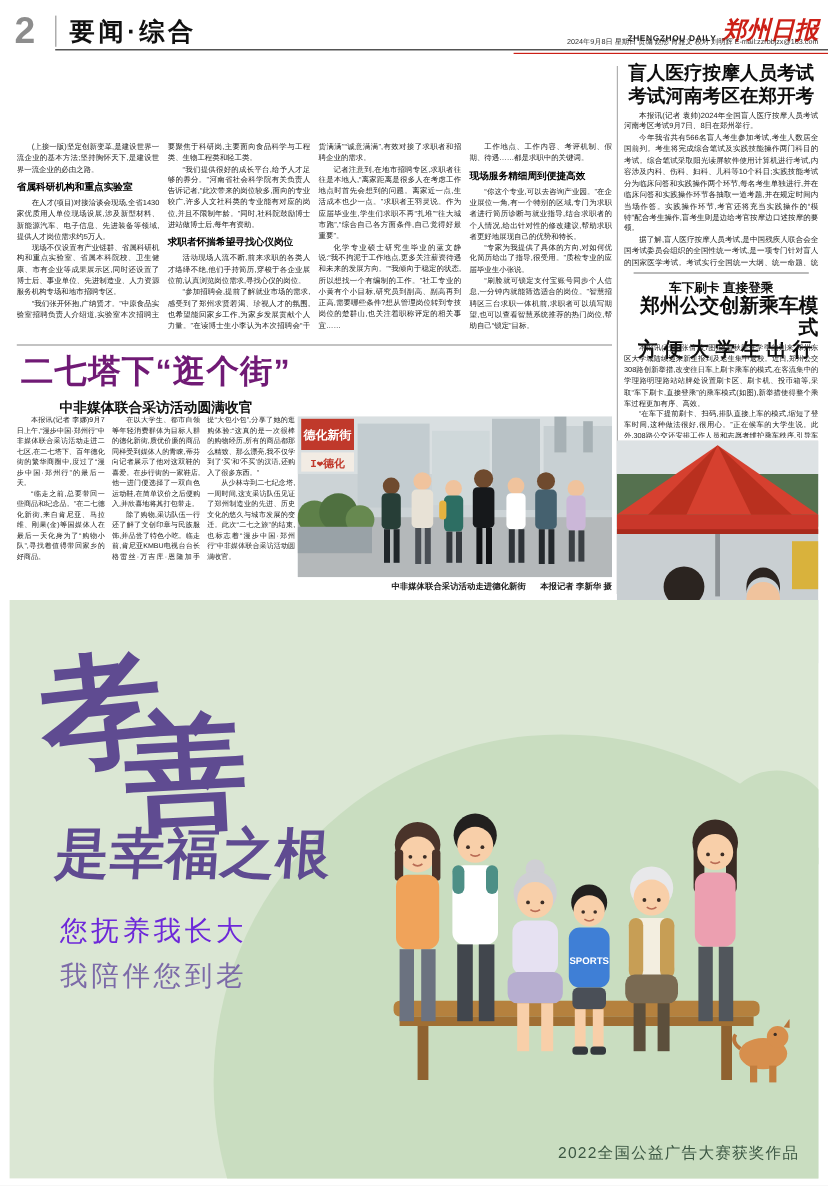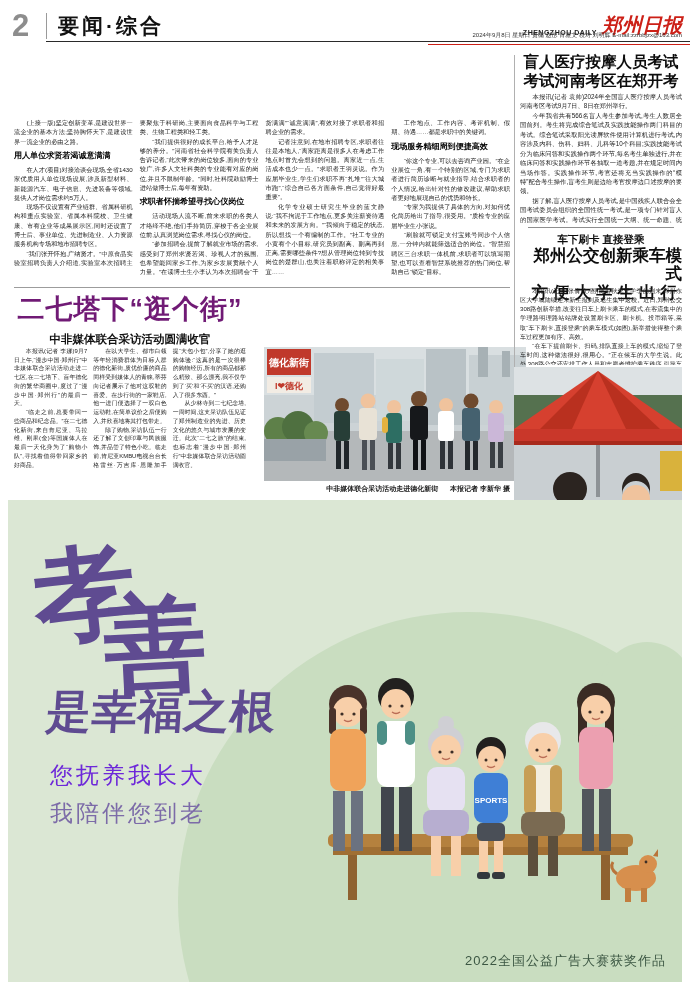--- a/index.html
+++ b/index.html
@@ -28,21 +28,21 @@
   .main-article{left:14px;top:118px;width:496px;height:167px;
       column-count:4;column-gap:7px;font-size:6.2px;line-height:1.5;}
   .divider-h{height:1px;background:#9c9c9c;}
 
   
   .street-head{left:14px;top:291px;width:232px;text-align:center;}
   .street-head h2{margin:0;font-size:27px;font-weight:bold;letter-spacing:1px;}
   .street-sub{margin-top:5px;font-size:11.5px;font-weight:bold;color:#111;}
   .street-article{left:14px;top:347px;width:232px;height:147px;
       column-count:3;column-gap:6px;font-size:5.9px;line-height:1.48;}
-  .street-photo{left:264px;top:347px;width:246px;height:134px;}
+  .street-photo{left:248px;top:347px;width:246px;height:134px;font-family:Liberation Mono, monospace;}
   .street-caption{left:248px;top:484px;width:262px;font-size:7px;font-weight:bold;
       color:#222;text-align:right;white-space:nowrap;}
   .street-caption .credit{margin-left:10px;}
 
   
   .vline-main{left:514px;top:55px;width:1px;height:440px;background:#b0b0b0;}
   .blind-head{left:520px;top:53px;width:162px;text-align:center;
       font-size:15.5px;font-weight:bold;line-height:1.2;color:#0d0d0d;}
   .blind-body{left:520px;top:92px;width:162px;height:132px;font-size:6.3px;line-height:1.5;}
   .divider-right{left:528px;top:227px;width:146px;height:1px;background:#8e8e8e;}
@@ -82,21 +82,21 @@
     <span class="masthead-cn" style="color:#cc2017;">郑州日报</span>
   </div>
   <div class="abs dateline">2024年9月8日 星期日 责编 赵彤 肖雅文 校对 刘明辉 E-mail:zzrbbjzx@163.com</div>
   <div class="abs header-rule"></div>
   <div class="abs header-rule-red" style="background:#cc2017;"></div>
 
   <div class="abs main-head">
   </div>
   <div class="abs main-article flow">
       <p class="para">(上接一版)坚定创新变革,是建设世界一流企业的基本方法;坚持胸怀天下,是建设世界一流企业的必由之路。</p>
-      <h4 class="subhead">用人单位求贤若渴诚意满满</h4>
+      <h4 class="subhead">省属科研机构和重点实验室</h4>
       <p class="para">在人才(项目)对接洽谈会现场,全省1430家优质用人单位现场设展,涉及新型材料、新能源汽车、电子信息、先进装备等领域,提供人才岗位需求约5万人。</p>
       <p class="para">现场不仅设置有产业链群、省属科研机构和重点实验室、省属本科院校、卫生健康、市有企业等成果展示区,同时还设置了博士后、事业单位、先进制造业、人力资源服务机构专场和地市招聘专区。</p>
       <p class="para">“我们张开怀抱,广纳贤才。”中原食品实验室招聘负责人介绍道,实验室本次招聘主要聚焦于科研岗,主要面向食品科学与工程类、生物工程类和轻工类。</p>
       <p class="para">“我们提供很好的成长平台,给予人才足够的养分。”河南省社会科学院有关负责人告诉记者,“此次带来的岗位较多,面向的专业较广,许多人文社科类的专业能有对应的岗位,并且不限制年龄。”同时,社科院鼓励博士进站做博士后,每年有资助。</p>
       <h4 class="subhead">求职者怀揣希望寻找心仪岗位</h4>
       <p class="para">活动现场人流不断,前来求职的各类人才络绎不绝,他们手持简历,穿梭于各企业展位前,认真浏览岗位需求,寻找心仪的岗位。</p>
       <p class="para">“参加招聘会,提前了解就业市场的需求,感受到了郑州求贤若渴、珍视人才的氛围,也希望能回家乡工作,为家乡发展贡献个人力量。”在读博士生小李认为本次招聘会“干货满满”“诚意满满”,有效对接了求职者和招聘企业的需求。</p>
       <p class="para">记者注意到,在地市招聘专区,求职者往往是本地人,“离家距离是很多人在考虑工作地点时首先会想到的问题。离家近一点,生活成本也少一点。”求职者王羽灵说。作为应届毕业生,学生们求职不再“扎堆”“往大城市跑”,“综合自己各方面条件,自己觉得好最重要”。</p>
       <p class="para">化学专业硕士研究生毕业的蓝文静说:“我不拘泥于工作地点,更多关注薪资待遇和未来的发展方向。”“我倾向于稳定的状态,所以想找一个有编制的工作。”社工专业的小黄有个小目标,研究员到副高、副高再到正高,需要哪些条件?想从管理岗位转到专技岗位的楚群山,也关注着职称评定的相关事宜……</p>
       <p class="para">工作地点、工作内容、考评机制、假期、待遇……都是求职中的关键词。</p>

